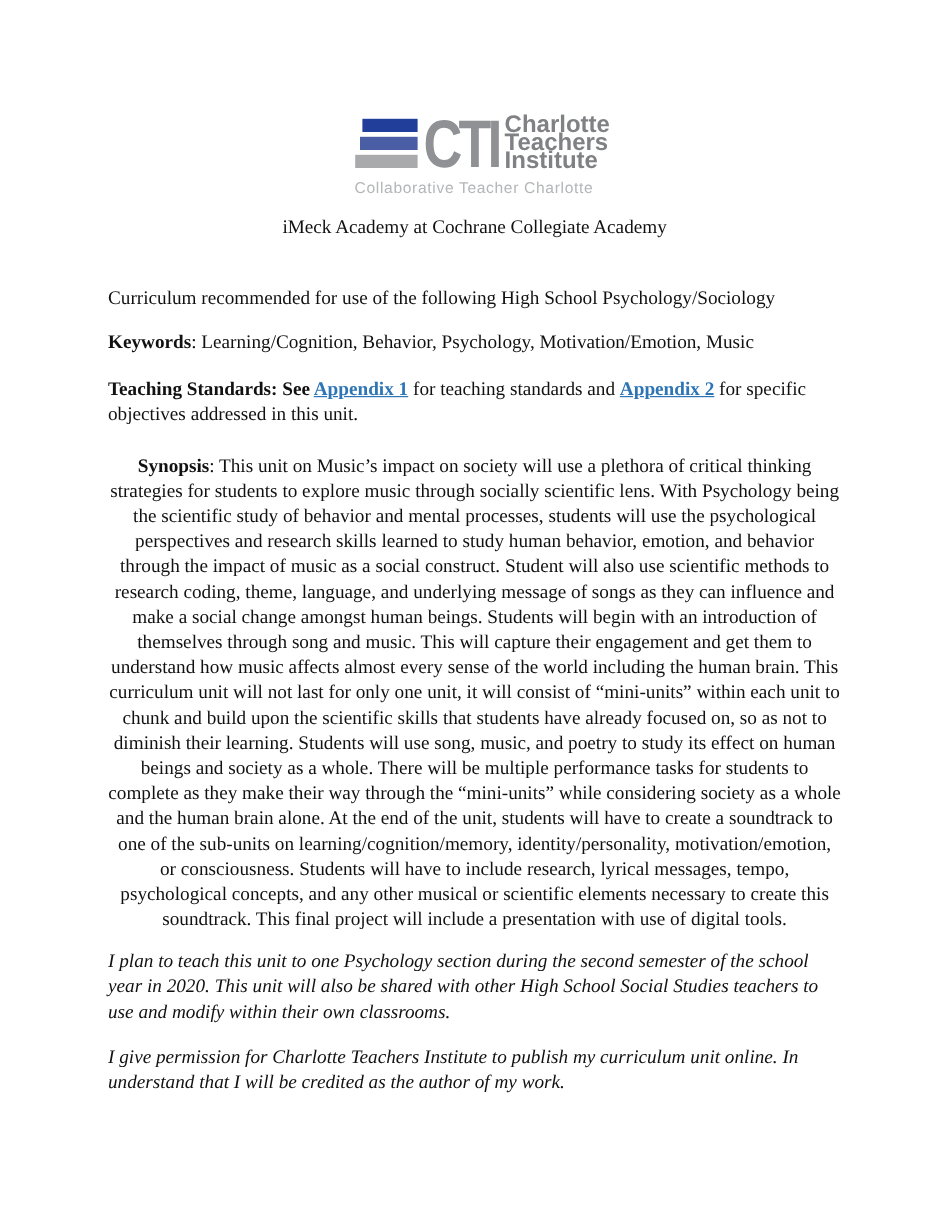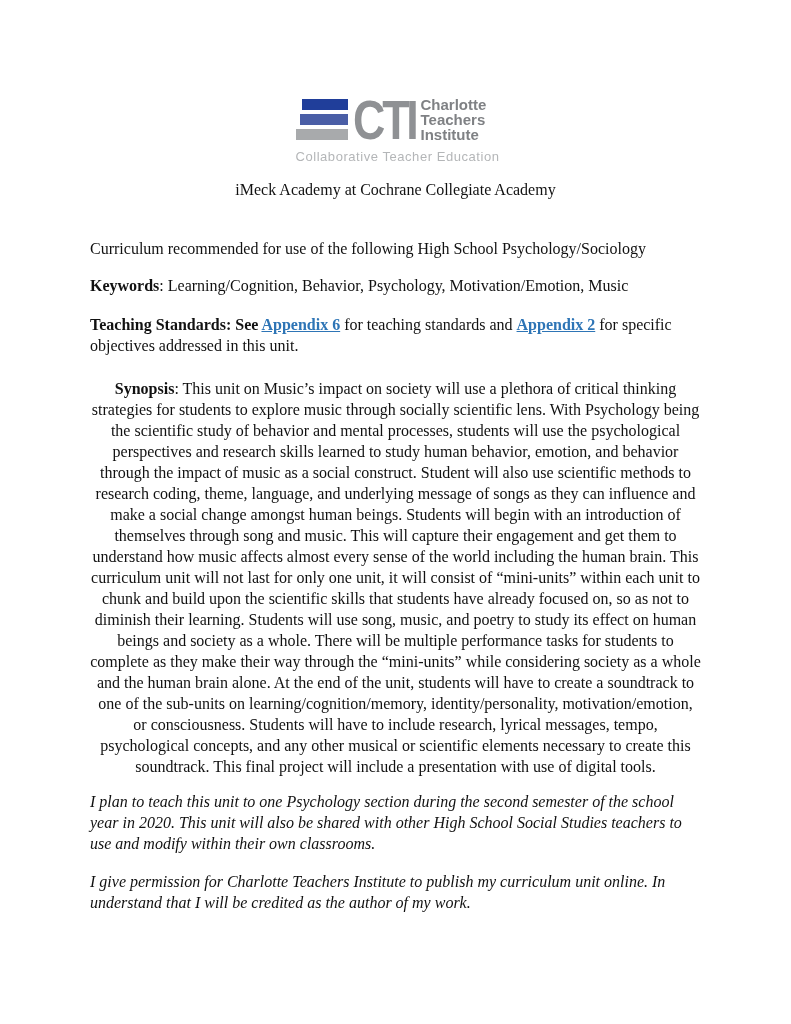--- a/index.html
+++ b/index.html
@@ -33,21 +33,21 @@
     letter-spacing: -4px;
     color: #8f9194;
     transform: scaleX(0.8);
     transform-origin: left center;
     margin-left: 5px;
     width: 70px;
     flex: 0 0 auto;
   }
   .logo-name {
     font-weight: bold;
-    font-size: 15px;
+    font-size: 20px;
     line-height: 15px;
     color: #7f8184;
     margin-left: -2px;
     white-space: nowrap;
   }
   .logo-tagline {
     margin-top: 4px;
     font-size: 13px;
     letter-spacing: 0.55px;
     color: #b4b6b8;
@@ -86,35 +86,35 @@
         <div class="bar bar-mid"></div>
         <div class="bar bar-bot"></div>
       </div>
       <div class="logo-cti">CTI</div>
       <div class="logo-name">
         <div>Charlotte</div>
         <div>Teachers</div>
         <div>Institute</div>
       </div>
     </div>
-    <div class="logo-tagline">Collaborative Teacher Education</div>
+    <div class="logo-tagline">Collaborative Teacher Charlotte</div>
   </div>
 
 
   <div class="byline">
     <div>iMeck Academy at Cochrane Collegiate Academy</div>
   </div>
 
   <div class="content">
 
     <p class="p-curriculum">Curriculum recommended for use of the following High School Psychology/Sociology</p>
 
     <p class="p-keywords"><span class="b">Keywords</span><span>: Learning/Cognition, Behavior, Psychology, Motivation/Emotion, Music</span></p>
 
-    <p class="p-standards"><span class="b">Teaching Standards: See </span><a class="applink" href="#">Appendix 6</a><span>  for teaching standards and </span><a class="applink" href="#">Appendix 2</a><span>  for specific objectives addressed in this unit.</span></p>
+    <p class="p-standards"><span class="b">Teaching Standards: See </span><a class="applink" href="#">Appendix 1</a><span>  for teaching standards and </span><a class="applink" href="#">Appendix 2</a><span>  for specific objectives addressed in this unit.</span></p>
 
     <p class="p-synopsis"><span class="b">Synopsis</span><span>: This unit on Music’s impact on society will use a plethora of critical thinking strategies for students to explore music through socially scientific lens.  With Psychology being the scientific study of behavior and mental processes, students will use the psychological perspectives and research skills learned to study human behavior, emotion, and behavior through the impact of music as a social construct.  Student will also use scientific methods to research coding, theme, language, and underlying message of songs as they can influence and make a social change amongst human beings. Students will begin with an introduction of themselves through song and music.  This will capture their engagement and get them to understand how music affects almost every sense of the world including the human brain.  This curriculum unit will not last for only one unit, it will consist of “mini-units” within each unit to chunk and build upon the scientific skills that students have already focused on, so as not to diminish their learning.   Students will use song, music, and poetry to study its effect on human beings and society as a whole. There will be multiple performance tasks for students to complete as they make their way through the “mini-units” while considering society as a whole and the human brain alone. At the end of the unit, students will have to create a soundtrack to one of the sub-units on learning/cognition/memory, identity/personality, motivation/emotion, or consciousness. Students will have to include research, lyrical messages, tempo, psychological concepts, and any other musical or scientific elements necessary to create this soundtrack.   This final project will include a presentation with use of digital tools.</span></p>
 
     <p class="p-plan">I plan to teach this unit to one Psychology section during the second semester of the school year in 2020.  This unit will also be shared with other High School Social Studies teachers to use and modify within their own classrooms.</p>
 
     <p class="p-permission">I give permission for Charlotte Teachers Institute to publish my curriculum unit online.  In understand that I will be credited as the author of my work.</p>
 
   </div>
 </div>
 

